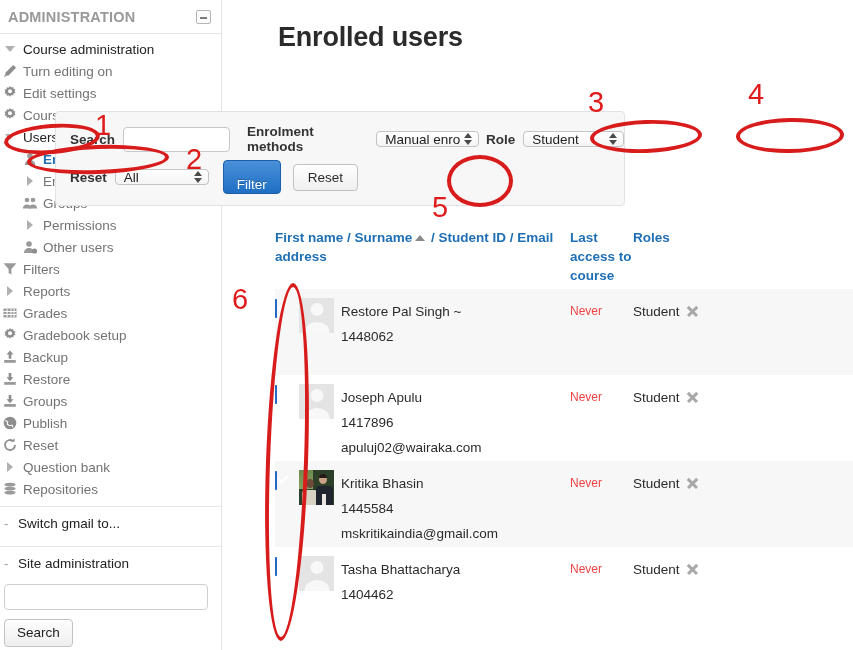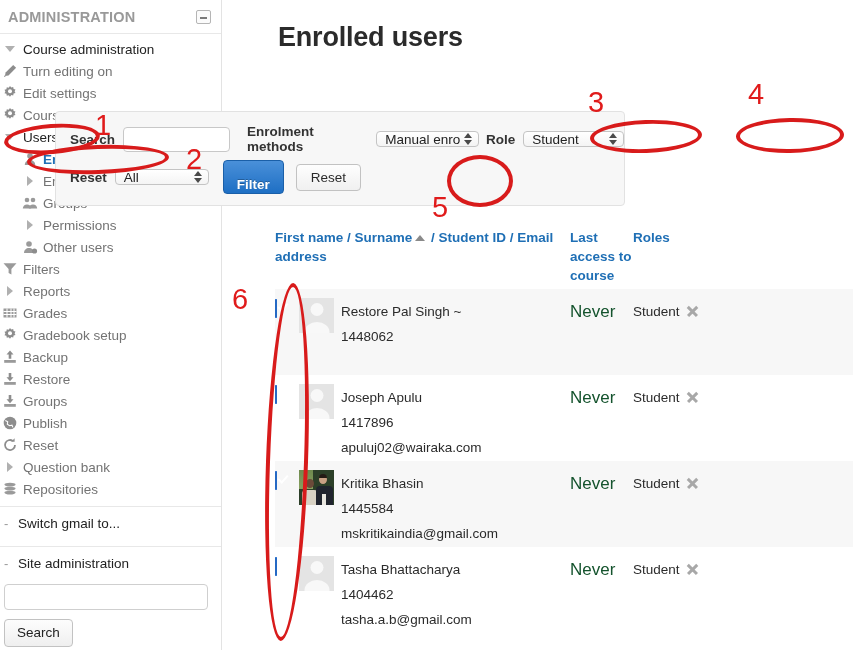--- a/index.html
+++ b/index.html
@@ -213,21 +213,21 @@
   .sel-enrol { width: 106px; }
   .sel-role  { width: 104px; }
   .sel-status{ width: 94px; }
 
   .btn-filter {
     margin-left: 14px;
     padding: 16px 13px;
     height: 27px;
     font-family: "Liberation Sans", sans-serif;
     font-size: 13.5px;
-    font-weight: bold;
+    font-weight: normal;
     color: #ffffff;
     background: linear-gradient(#4a90d9, #1e6fc4);
     border: 1px solid #1a5fa8;
     border-radius: 4px;
     text-shadow: 0 -1px 0 rgba(0,0,0,.25);
   }
   .btn-reset {
     margin-left: 12px;
     padding: 0 14px;
     height: 27px;
@@ -353,21 +353,21 @@
     background: #e8e6df;
   }
   .name-cell {
     width: 229px; flex: 0 0 229px;
     font-size: 13.5px; color: #2b2b2b;
     line-height: 25px;
     padding-top: 1px;
   }
   .last-cell {
     width: 63px; flex: 0 0 63px;
-    font-size: 17px; color: #14532d;
+    font-size: 12px; color: #ef4444;
     line-height: 25px; padding-top: 1px;
   }
   .roles-cell {
     width: 140px; flex: 0 0 140px;
     font-size: 13.5px; color: #2b2b2b;
     line-height: 25px; padding-top: 1px;
     display: flex; align-items: flex-start; gap: 6px;
   }
   .x-icon {
     display: inline-block;
@@ -742,21 +742,20 @@
       <div class="cb-cell"><span class="chk"></span></div>
       <div class="av-cell">
         <div class="avatar">
             <span class="head"></span>
             <span class="body"></span>
           </div>
       </div>
       <div class="name-cell">
         <div>Tasha Bhattacharya</div>
         <div>1404462</div>
-        <div>tasha.a.b@gmail.com</div>
       </div>
       <div class="last-cell">Never</div>
       <div class="roles-cell">
         <span>Student</span>
         <span class="x-icon"></span>
       </div>
     </div>
   </div>
 
   <div class="anno" style="left:0;top:0;width:853px;height:650px;">

